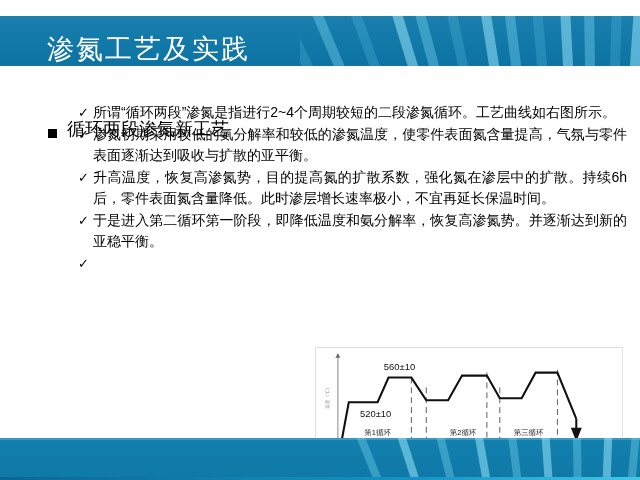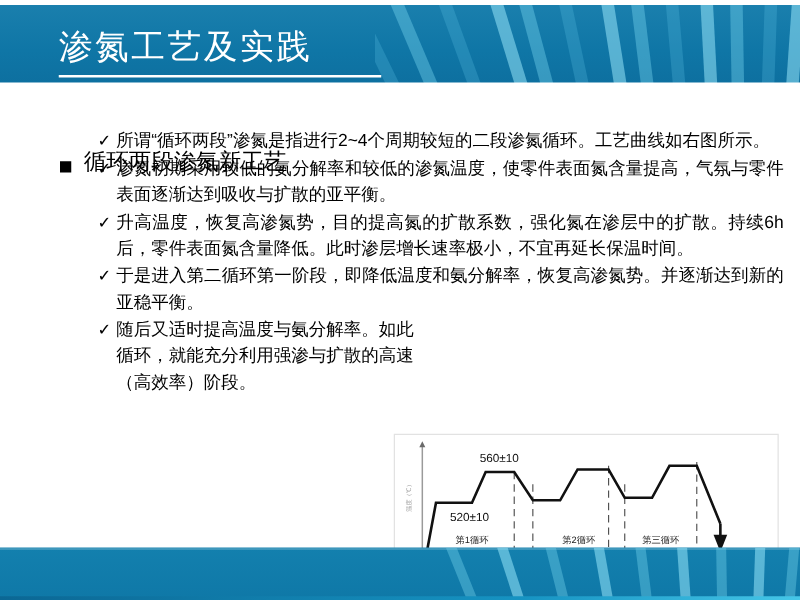--- a/index.html
+++ b/index.html
@@ -7,21 +7,21 @@
   body {
     font-family: "Liberation Sans", "DejaVu Sans", sans-serif;
     background: #ffffff;
     overflow: hidden;
     position: relative;
   }
 
   
   .header {
     position: absolute;
-    top: 4px; left: 0;
+    top: 16px; left: 0;
     width: 640px; height: 66px;
     background: linear-gradient(180deg, #1a7fad 0%, #0f76a6 55%, #0d6f9f 100%);
     overflow: hidden;
   }
   .header .rays {
     position: absolute;
     top: 0; right: 0; bottom: 0;
     width: 340px;
     overflow: hidden;
   }
@@ -220,21 +220,20 @@
       <span class="txt">升高温度，恢复高渗氮势，目的提高氮的扩散系数，强化氮在渗层中的扩散。持续6h后，零件表面氮含量降低。此时渗层增长速率极小，不宜再延长保温时间。</span>
     </div>
 
     <div class="l2 wide">
       <span class="ck">✓</span>
       <span class="txt">于是进入第二循环第一阶段，即降低温度和氨分解率，恢复高渗氮势。并逐渐达到新的亚稳平衡。</span>
     </div>
 
     <div class="l2 narrow">
       <span class="ck">✓</span>
-      <span class="txt">随后又适时提高温度与氨分解率。如此循环，就能充分利用强渗与扩散的高速（高效率）阶段。</span>
     </div>
 
   </div>
 
   <div class="chart-box">
     <svg class="chart-svg" viewBox="0 0 308 137" preserveAspectRatio="none">
 
       <line x1="22" y1="8" x2="22" y2="104" stroke="#9a9a9a" stroke-width="1.2"></line>
       <polygon points="22,5 19.6,10 24.4,10" fill="#6a6a6a"></polygon>
 

